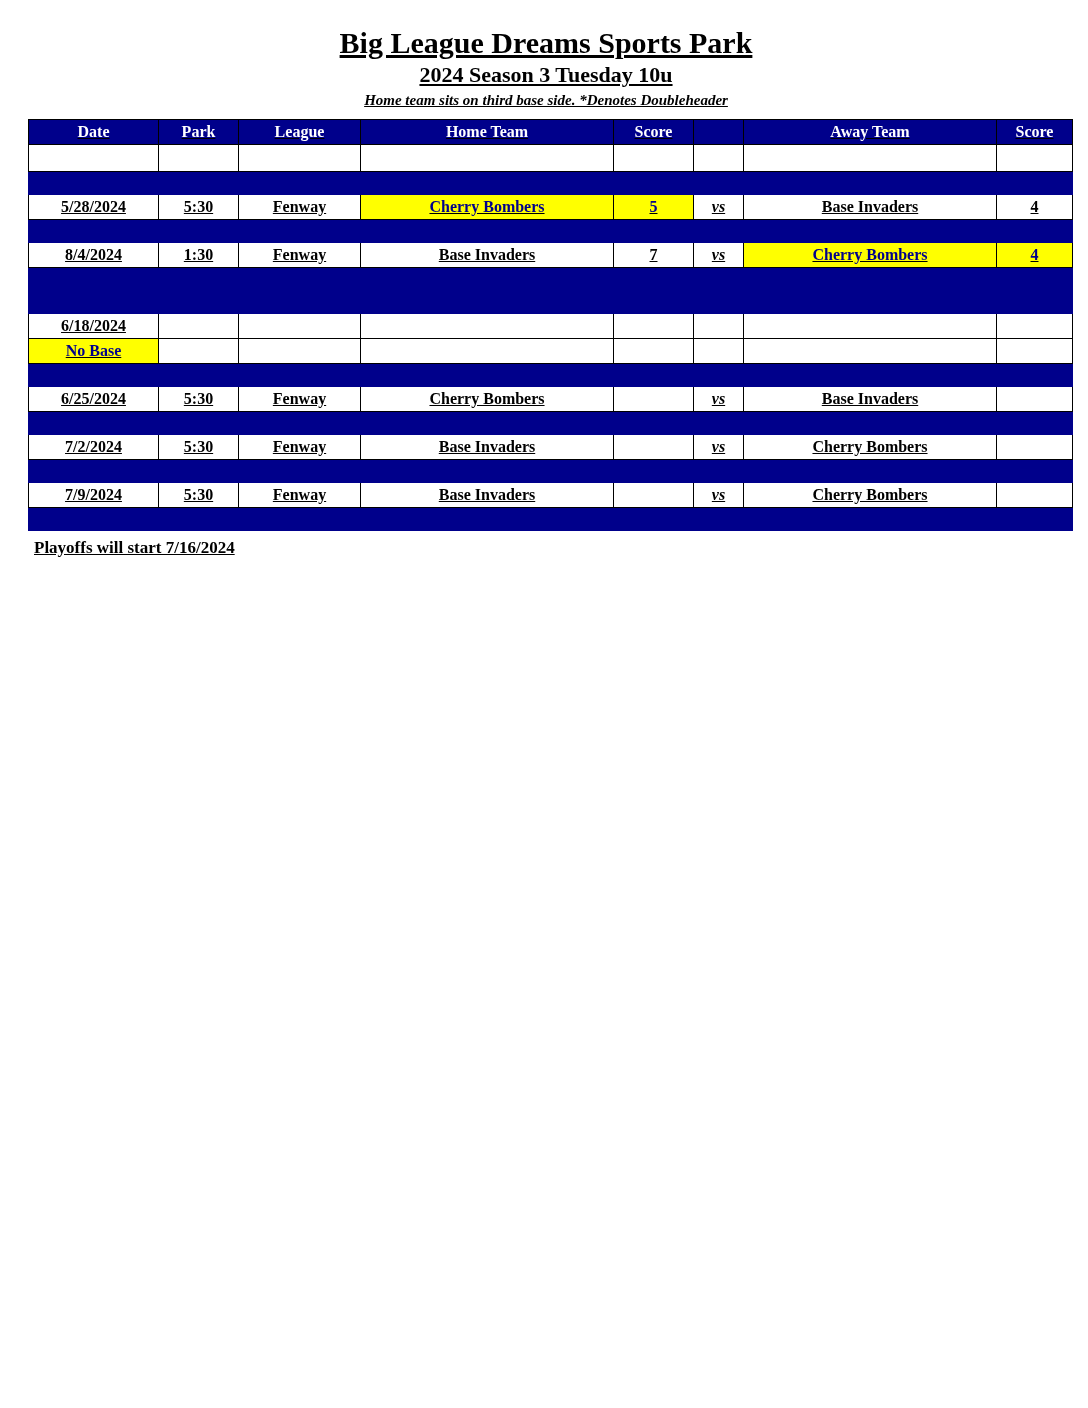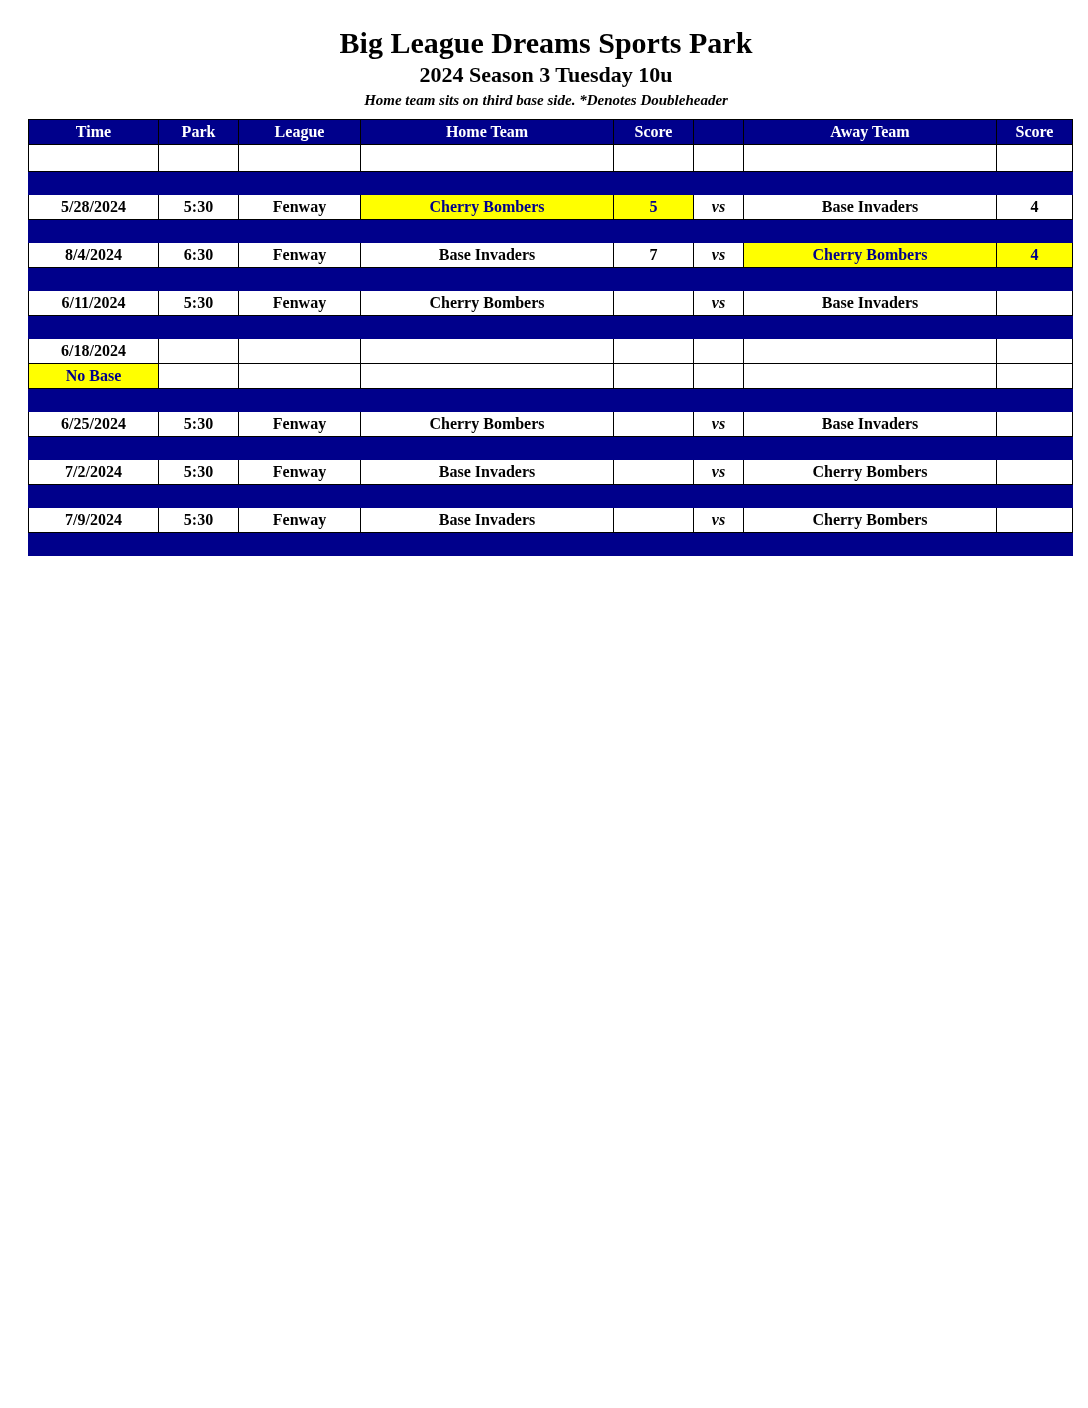--- a/index.html
+++ b/index.html
@@ -13,20 +13,21 @@
     font-family: "Liberation Serif", serif;
     color: #000000;
     overflow: hidden;
   }
   .page {
     position: relative;
     width: 1088px;
     height: 1000px;
     box-sizing: border-box;
     padding: 22px 24px 0 28px;
+    text-decoration: underline;
   }
   .title {
     text-align: center;
     font-size: 30px;
     font-weight: bold;
     letter-spacing: 0px;
     margin: 4px 0 2px 0;
   }
   .subtitle {
     text-align: center;
@@ -114,21 +115,21 @@
         <col class="col-time">
         <col class="col-replica">
         <col class="col-home">
       <col class="col-score1">
         <col class="col-vs">
         <col class="col-away">
         <col class="col-score2">
     </colgroup>
     <thead>
       <tr>
-        <th>Time</th>
+        <th>Date</th>
         <th>Park</th>
         <th>League</th>
         <th>Home Team</th>
         <th>Score</th>
         <th></th>
         <th>Away Team</th>
         <th>Score</th>
       </tr>
     </thead>
     <tbody id="schedule-body">
@@ -167,48 +168,38 @@
           <td></td>
           <td></td>
           <td></td>
           <td></td>
           <td></td>
           <td></td>
           <td></td>
         </tr>
         <tr>
           <td>8/4/2024</td>
-          <td>6:30</td>
+          <td>1:30</td>
           <td>Fenway</td>
           <td>Base Invaders</td>
           <td>7</td>
           <td class="vs">vs</td>
           <td class="hl">Cherry Bombers</td>
           <td class="hl">4</td>
         </tr>
         <tr class="spacer">
           <td></td>
           <td></td>
           <td></td>
           <td></td>
           <td></td>
           <td></td>
           <td></td>
           <td></td>
         </tr>
-        <tr>
-          <td>6/11/2024</td>
-          <td>5:30</td>
-          <td>Fenway</td>
-          <td>Cherry Bombers</td>
-          <td></td>
-          <td class="vs">vs</td>
-          <td>Base Invaders</td>
-          <td></td>
-        </tr>
         <tr class="spacer">
           <td></td>
           <td></td>
           <td></td>
           <td></td>
           <td></td>
           <td></td>
           <td></td>
           <td></td>
         </tr>
@@ -298,13 +289,14 @@
           <td></td>
           <td></td>
           <td></td>
           <td></td>
           <td></td>
           <td></td>
         </tr>
       </tbody>
   </table>
 
+  <div class="footer">Playoffs will start 7/16/2024</div>
 </div>
 
 </body></html>

